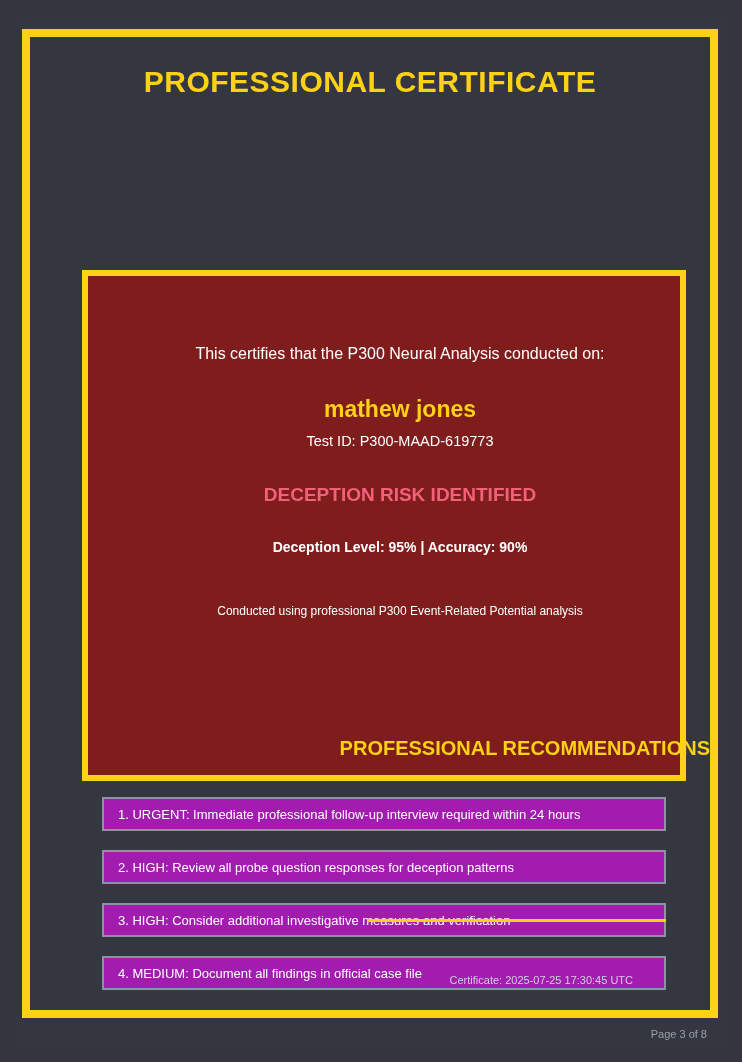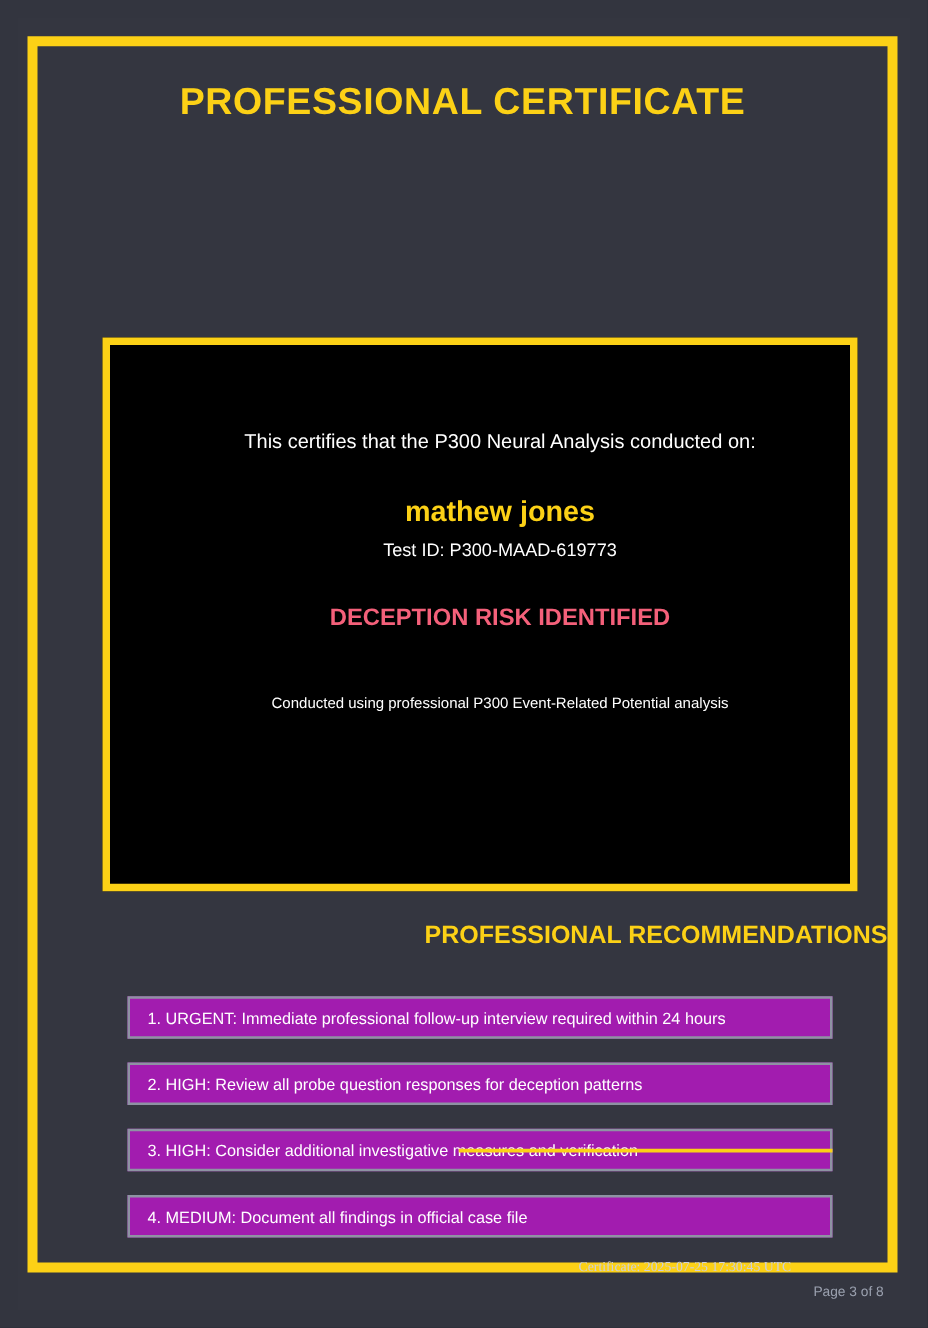--- a/index.html
+++ b/index.html
@@ -68,24 +68,24 @@
     font-size: 19px;
     font-weight: bold;
     letter-spacing: 0.3px;
   }
   
   #result-box {
     position: absolute;
     left: 52px;
     top: 233px;
     width: 604px;
-    height: 443px;
+    height: 511px;
     border: 6px solid #fcd116;
     box-sizing: border-box;
-    background: #000000;
+    background: #7f1d1d;
     padding-left: 32px;
   }
   .rb-inner {
     width: 100%;
     height: 100%;
     box-sizing: border-box;
     text-align: center;
   }
   #certifies-line {
     margin: 0;
@@ -168,25 +168,24 @@
     position: absolute;
     left: 337px;
     top: 882px;
     width: 299px;
     height: 3px;
     background: #fcd116;
   }
   #cert-timestamp {
     position: absolute;
     right: 77px;
-    top: 971px;
+    top: 937px;
     color: #cdd0d9;
     font-size: 11px;
     text-align: center;
-    font-family: Liberation Serif, serif;
   }
   #page-number {
     position: absolute;
     right: 21px;
     bottom: 8px;
     color: #9aa0ae;
     font-size: 11px;
   }
 </style>
 </head>
@@ -199,20 +198,21 @@
       <div class="cert-body">
 
         <h1 id="cert-title">PROFESSIONAL CERTIFICATE</h1>
 
         <div id="result-box">
           <div class="rb-inner">
             <p id="certifies-line">This certifies that the P300 Neural Analysis conducted on:</p>
             <p id="subject-name">mathew jones</p>
             <p id="test-id">Test ID: P300-MAAD-619773</p>
             <p id="risk-verdict">DECEPTION RISK IDENTIFIED</p>
+            <p id="metrics-line">Deception Level: 95% | Accuracy: 90%</p>
             <p id="method-line">Conducted using professional P300 Event-Related Potential analysis</p>
           </div>
         </div>
 
         <h3 id="recs-heading">PROFESSIONAL RECOMMENDATIONS</h3>
 
         <div id="recs-list">
           <div class="rec-item">1. URGENT: Immediate professional follow-up interview required within 24 hours</div>
           <div class="rec-item">2. HIGH: Review all probe question responses for deception patterns</div>
           <div class="rec-item">3. HIGH: Consider additional investigative measures and verification</div>

